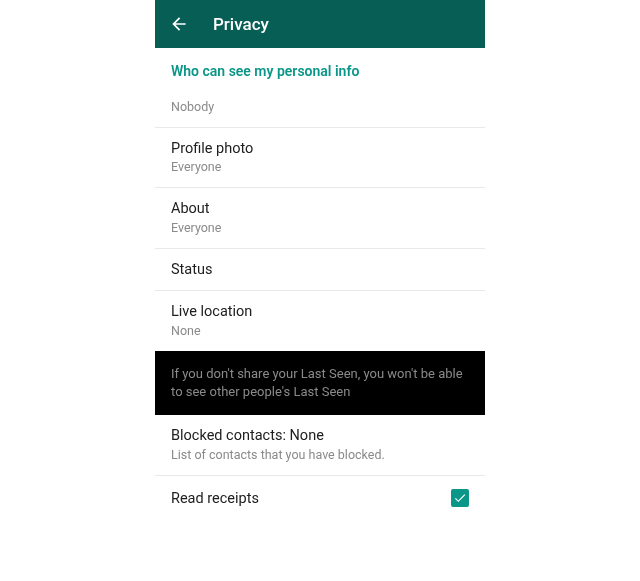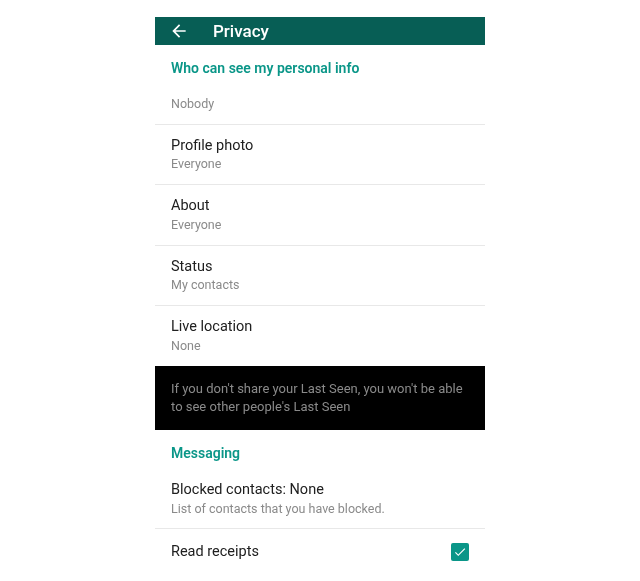--- a/index.html
+++ b/index.html
@@ -14,25 +14,24 @@
   .phone {
     position: absolute;
     left: 155px;
     top: 0;
     width: 330px;
     height: 581px;
     background: #ffffff;
   }
   .appbar {
     background: #075e55;
-    height: 28px;
+    height: 48px;
     display: flex;
     align-items: center;
     padding: 0 12px;
-    margin-top: 17px;
   }
   .back-icon {
     width: 24px;
     height: 24px;
     display: flex;
     align-items: center;
     justify-content: center;
     cursor: pointer;
     margin-right: 22px;
   }
@@ -125,32 +124,30 @@
     <div class="divider"></div>
 
     <div class="row">
       <div class="row-title">About</div>
       <div class="row-sub">Everyone</div>
     </div>
     <div class="divider"></div>
 
     <div class="row">
       <div class="row-title">Status</div>
-      <div class="row-sub">My contacts</div>
     </div>
     <div class="divider"></div>
 
     <div class="row">
       <div class="row-title">Live location</div>
       <div class="row-sub">None</div>
     </div>
 
     <div class="infobox">If you don't share your Last Seen, you won't be able to see other people's Last Seen</div>
 
-    <div class="section-header">Messaging</div>
 
     <div class="row">
       <div class="row-title">Blocked contacts: None</div>
       <div class="row-sub">List of contacts that you have blocked.</div>
     </div>
     <div class="divider"></div>
 
     <div class="row-flex">
       <div class="row-title">Read receipts</div>
       <div class="checkbox">

